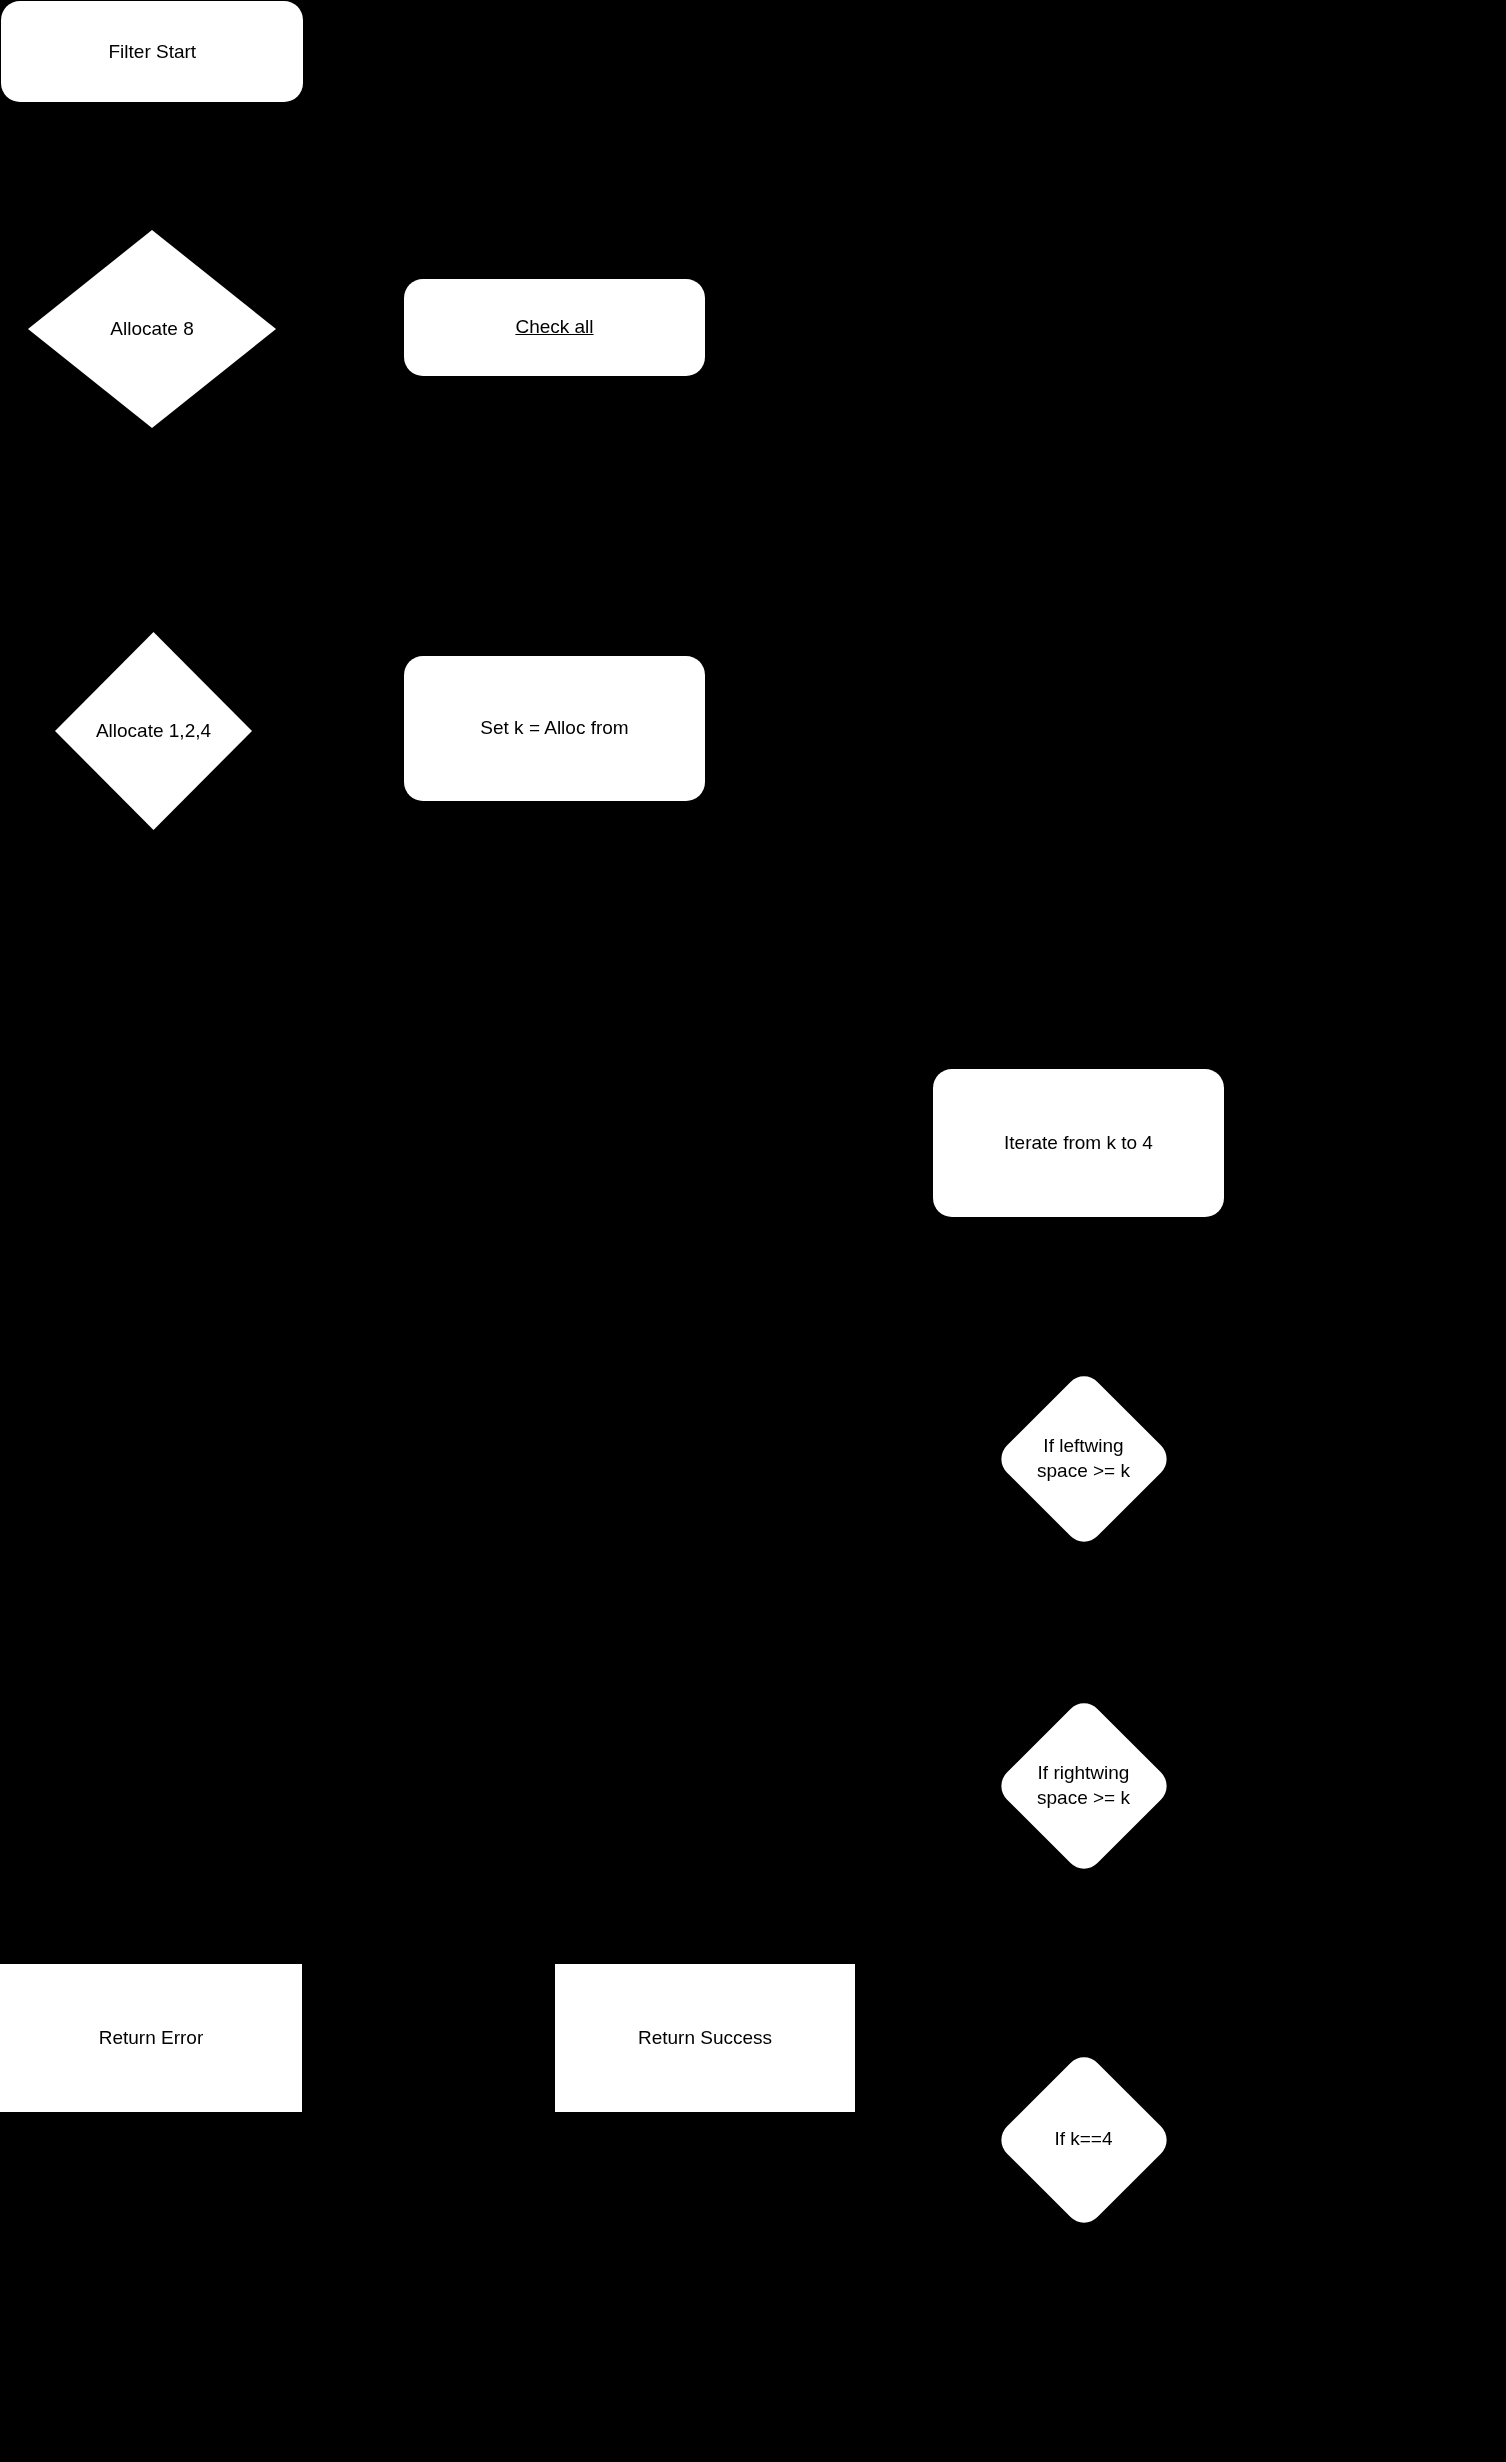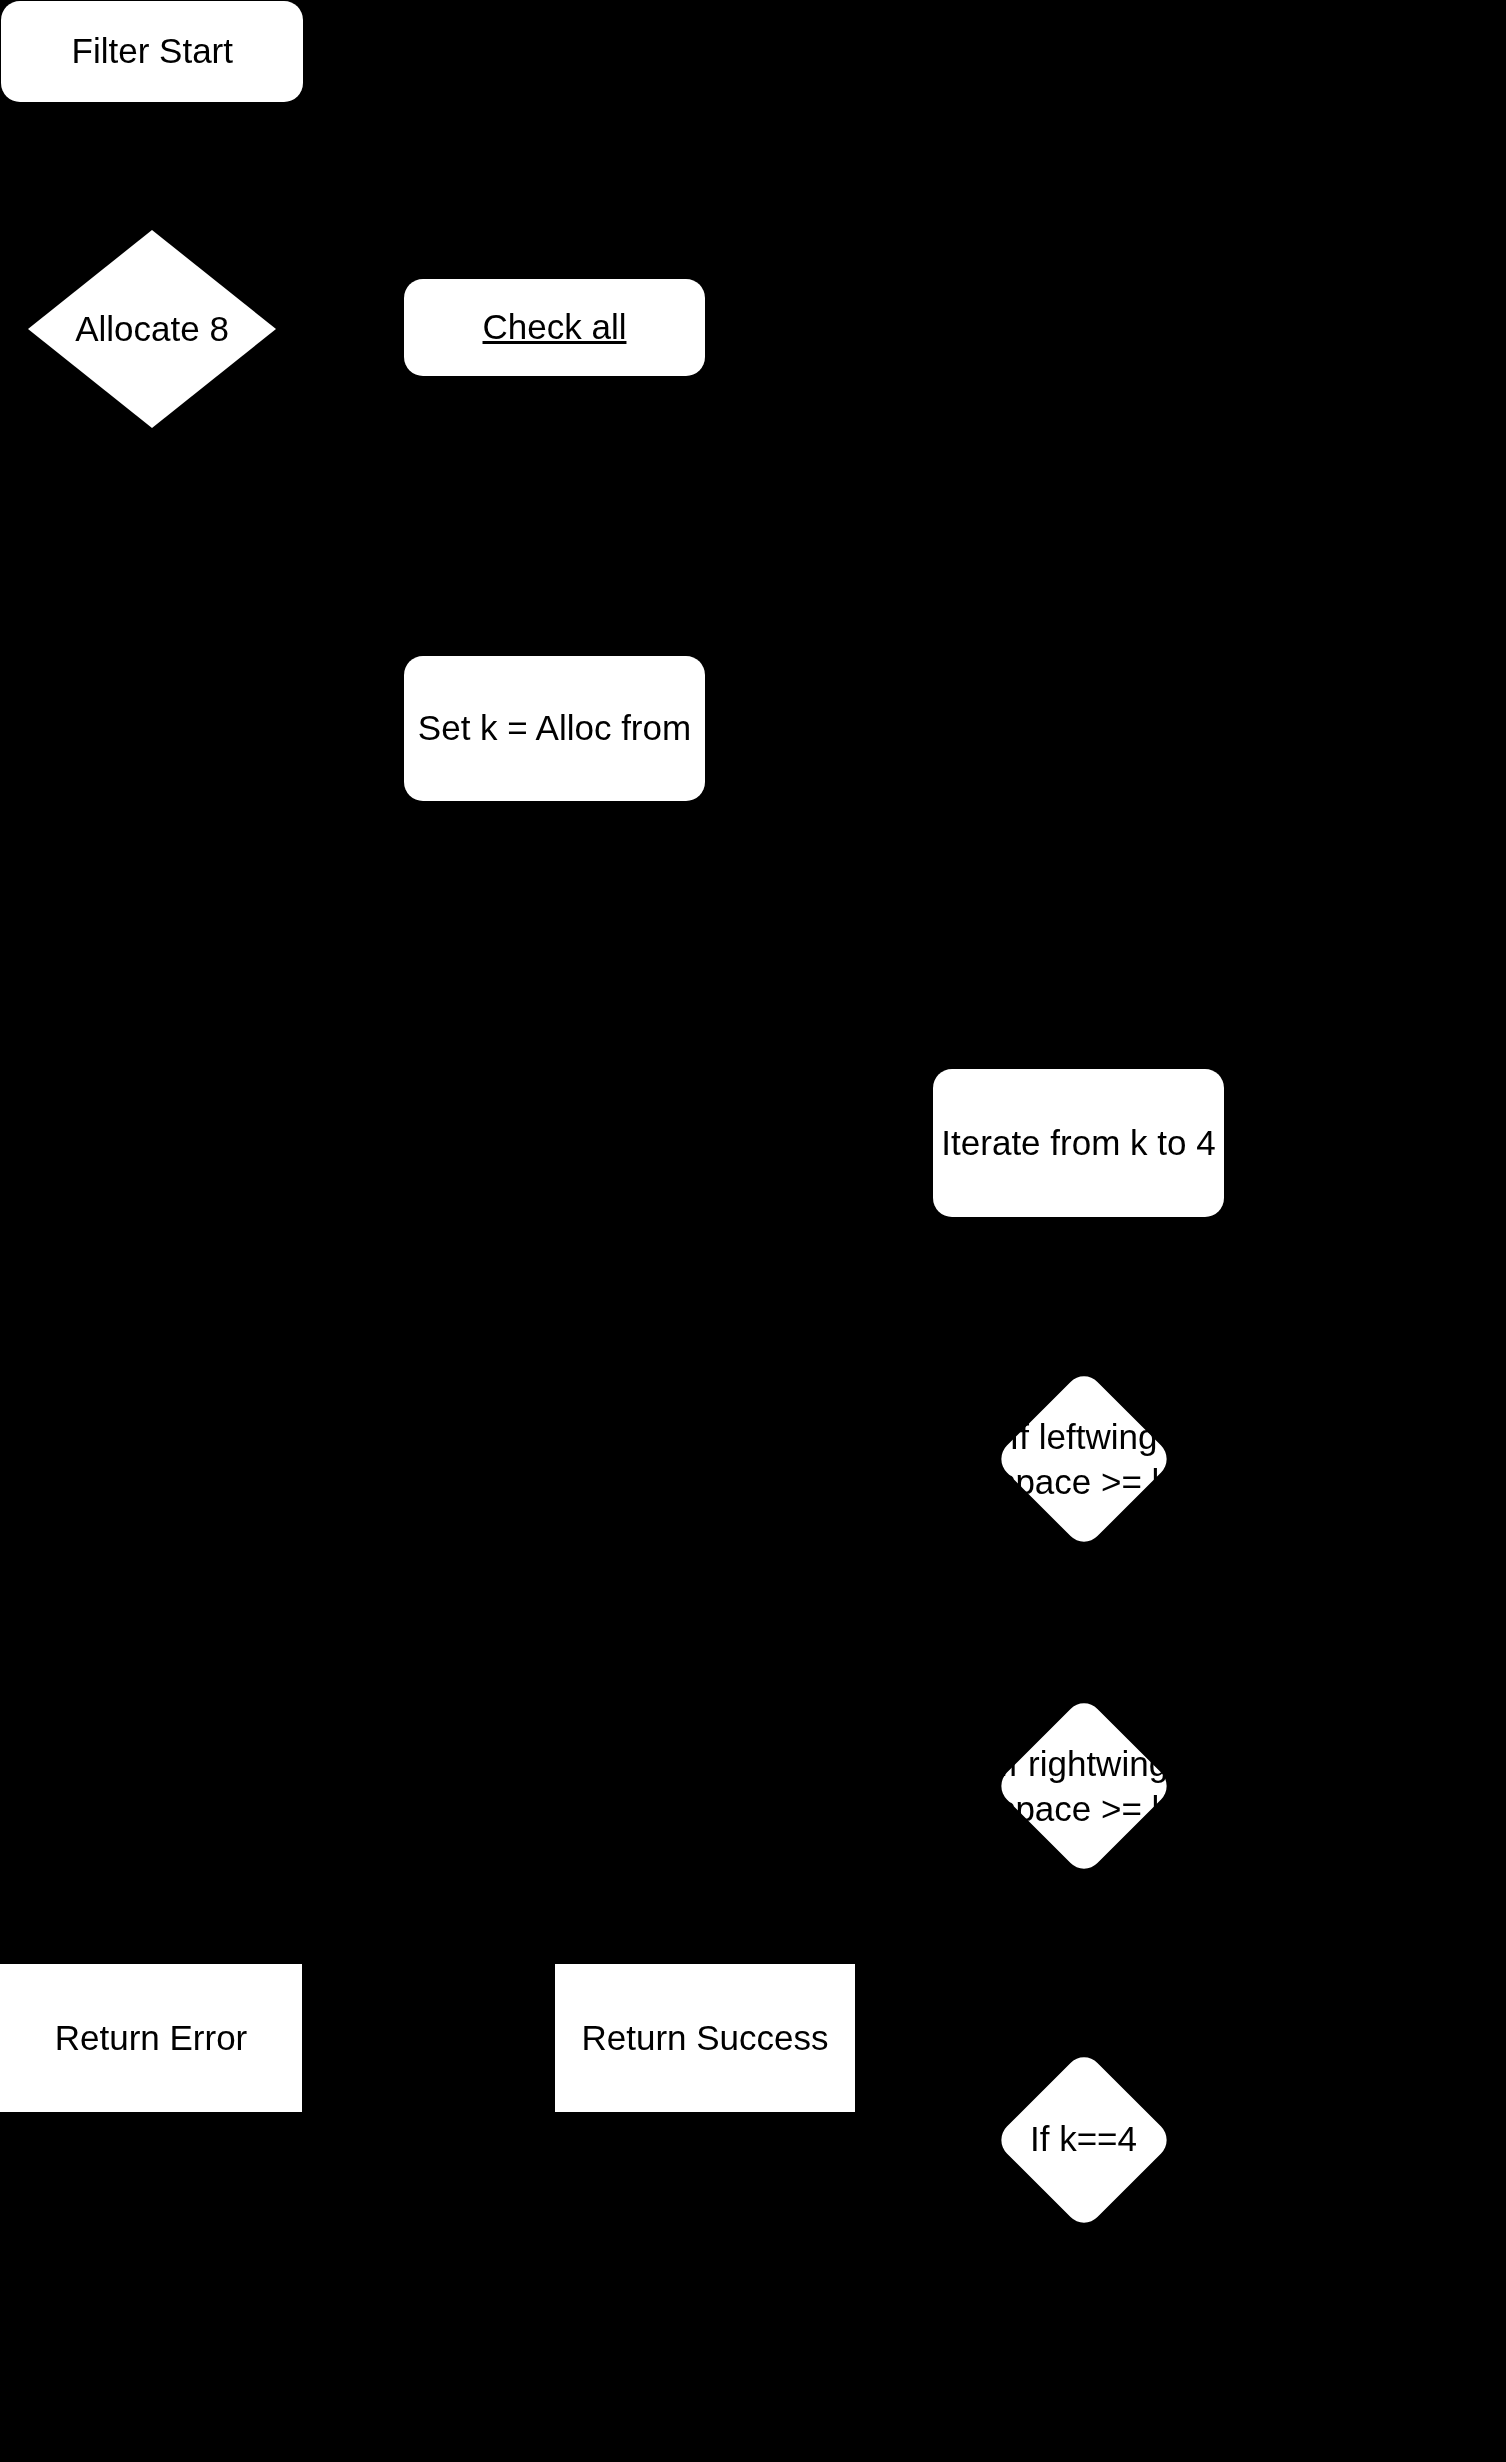--- a/index.html
+++ b/index.html
@@ -25,21 +25,21 @@
     background: #000000;
   }
   .node {
     position: absolute;
     box-sizing: border-box;
     display: flex;
     align-items: center;
     justify-content: center;
     text-align: center;
     color: #000000;
-    font-size: 35px;
+    font-size: 19px;
     line-height: 1.28;
     white-space: nowrap;
   }
   
   .rect-round {
     background: #ffffff;
     border-radius: 19px;
   }
   
   .rect-sharp {
@@ -86,20 +86,23 @@
   </div>
 
   <div class="node diamond-sharp" style="left:28px; top:230px; width:248px; height:198px;">
     <span class="label">Allocate 8</span>
   </div>
 
   <div class="node rect-round" style="left:404px; top:279px; width:301px; height:97px;text-decoration:underline;">
     <span class="label">Check all</span>
   </div>
 
+  <div class="node diamond-sharp overflow-label" style="left:55px; top:632px; width:197px; height:198px; overflow:visible;">
+    <span class="label">Allocate 1,2,4</span>
+  </div>
 
   <div class="node rect-round" style="left:404px; top:656px; width:301px; height:145px;">
     <span class="label">Set k = Alloc from</span>
   </div>
 
   <div class="node rect-round" style="left:933px; top:1033px; width:291px; height:148px;margin-top:36px;">
     <span class="label">Iterate from k to 4</span>
   </div>
 
   <div class="node diamond-round" style="left:992px; top:1369px; width:183px; height:180px;">

